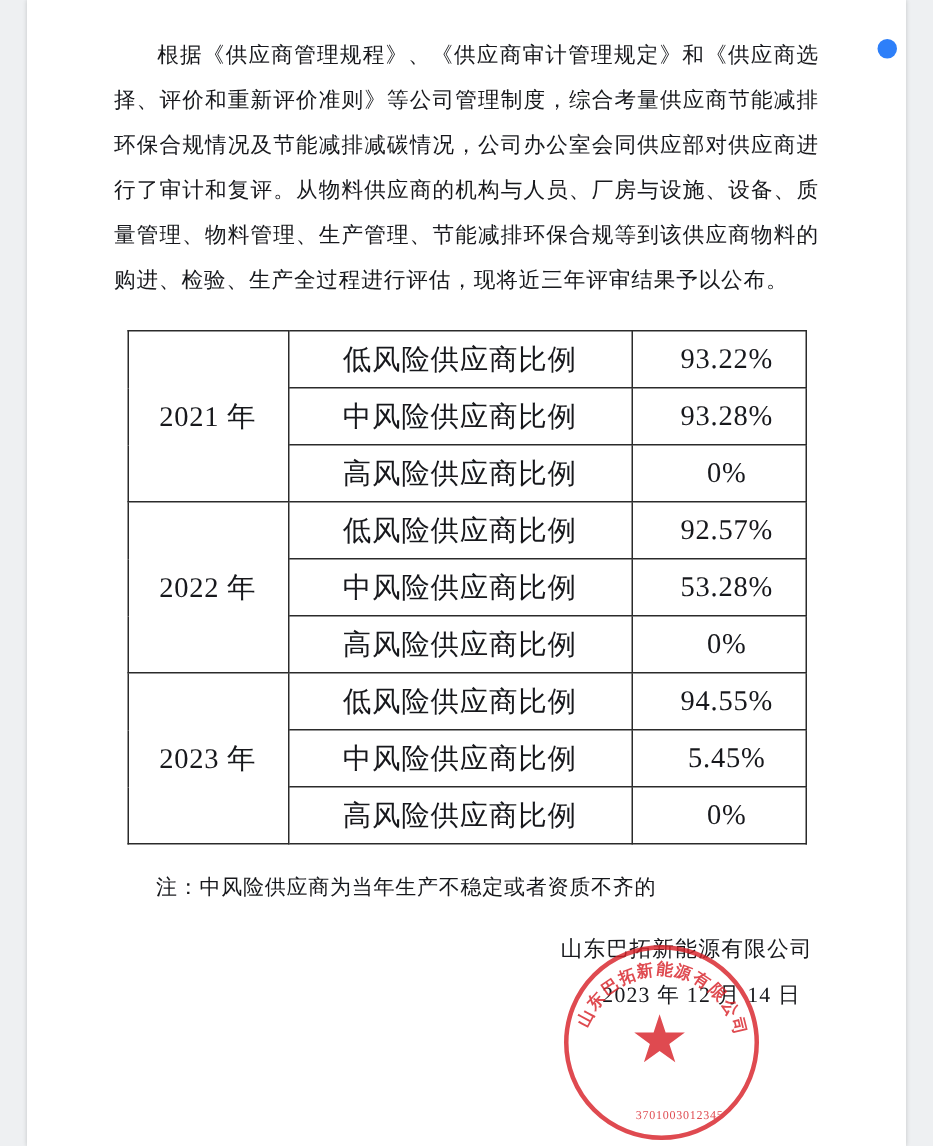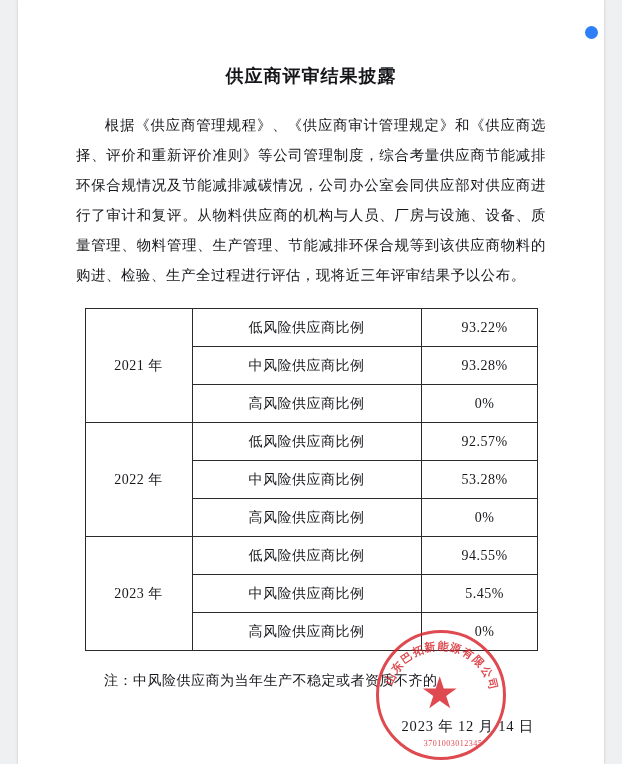--- a/index.html
+++ b/index.html
@@ -61,39 +61,39 @@
   }
   table.result-table {
     margin: 18px auto 0 auto;
     border-collapse: collapse;
     width: 432px;
     table-layout: fixed;
   }
   table.result-table td {
     border: 1px solid #2b2b2b;
     height: 35px;
-    font-size: 14px;
+    font-size: 19px;
     color: #17181c;
     text-align: center;
     vertical-align: middle;
     letter-spacing: 0.5px;
   }
   td.year-cell {
     width: 104px;
     font-size: 13px;
   }
   td.label-cell {
     width: 226px;
   }
   td.value-cell {
     width: 102px;
     padding-left: 12px;
   }
   .note {
-    margin: 16px 58px 16px 58px;
+    margin: 16px 58px 0 58px;
     font-size: 14px;
     line-height: 28px;
     color: #17181c;
     text-indent: 2em;
     letter-spacing: 0.5px;
   }
   .signature {
     margin: 10px 62px 0 0;
     text-align: right;
     font-size: 14.5px;
@@ -170,21 +170,20 @@
 </style>
 </head>
 <body>
 
 <div class="page">
 
   <div class="scroll-dot"></div>
 
   <div class="content">
 
-    <div class="doc-title">供应商评审结果披露</div>
 
     <div class="body-text">根据《供应商管理规程》、《供应商审计管理规定》和《供应商选择、评价和重新评价准则》等公司管理制度，综合考量供应商节能减排环保合规情况及节能减排减碳情况，公司办公室会同供应部对供应商进行了审计和复评。从物料供应商的机构与人员、厂房与设施、设备、质量管理、物料管理、生产管理、节能减排环保合规等到该供应商物料的购进、检验、生产全过程进行评估，现将近三年评审结果予以公布。</div>
 
     <table class="result-table">
       <tbody>
         <tr>
           <td class="year-cell" rowspan="3">2021 年</td>
           <td class="label-cell">低风险供应商比例</td>
           <td class="value-cell">93.22%</td>
         </tr>
@@ -222,20 +221,21 @@
         </tr>
         <tr>
           <td class="label-cell">高风险供应商比例</td>
           <td class="value-cell">0%</td>
         </tr>
       </tbody>
     </table>
 
     <div class="note">注：中风险供应商为当年生产不稳定或者资质不齐的</div>
 
+    <div class="signature">山东巴拓新能源有限公司</div>
     <div class="sign-date">2023 年 12 月 14 日</div>
 
   </div>
 
   <div class="seal">
     <div class="seal-top-text">
       <span style="transform: rotate(-62deg) translateX(-4px);">山</span>
       <span style="transform: rotate(-48deg) translateX(-4px);">东</span>
       <span style="transform: rotate(-34deg) translateX(-4px);">巴</span>
       <span style="transform: rotate(-20deg) translateX(-4px);">拓</span>

